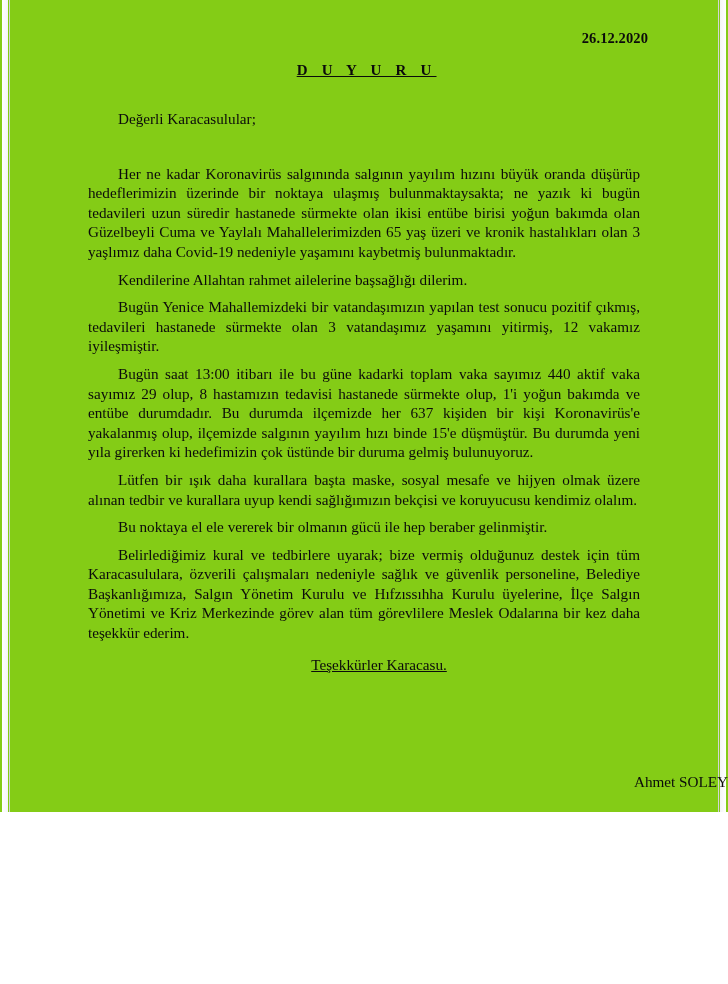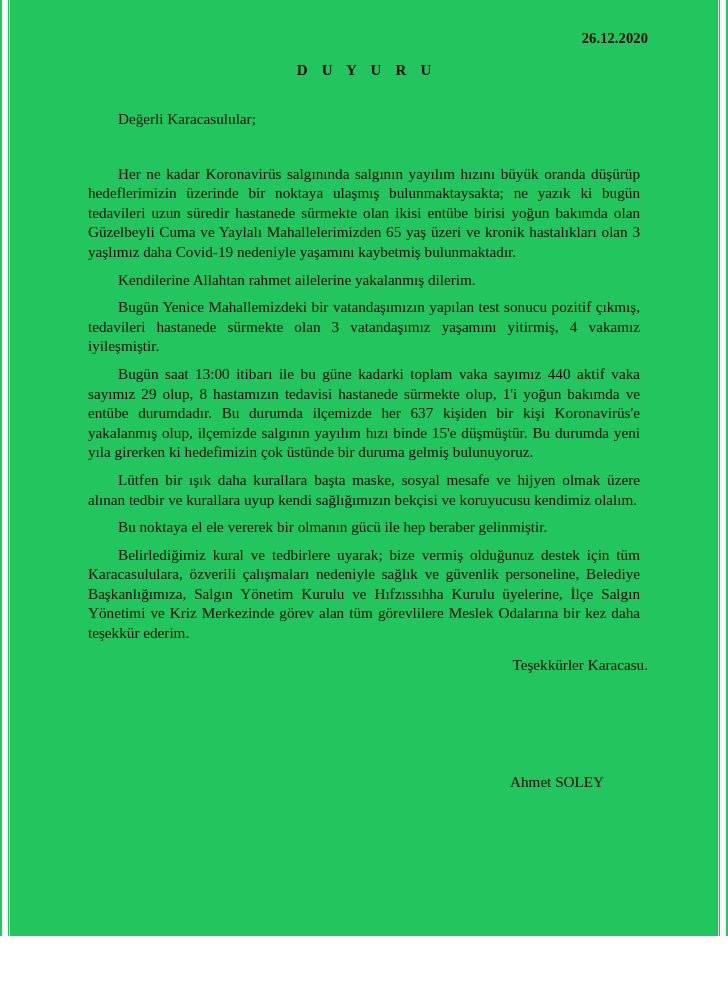--- a/index.html
+++ b/index.html
@@ -11,22 +11,22 @@
     width: 728px;
     height: 984px;
     font-family: "Liberation Serif", "DejaVu Serif", serif;
     color: #0b0b0b;
     -webkit-font-smoothing: antialiased;
   }
 
   .page {
     position: relative;
     width: 728px;
-    height: 936px;
-    background: #22c55e;
+    height: 812px;
+    background: #84cc16;
     box-sizing: border-box;
     overflow: hidden;
   }
 
   
   .page-edge-left,
   .page-edge-right {
     position: absolute;
     top: 0;
     bottom: 0;
@@ -65,20 +65,21 @@
   .doc-title {
     position: absolute;
     left: 0;
     top: 62px;
     width: 568px;
     text-align: center;
     font-size: 15px;
     font-weight: bold;
     letter-spacing: 5.2px;
     text-indent: 5.2px;
+    text-decoration: underline;
   }
 
   .body-block {
     position: absolute;
     left: 0;
     top: 101px;
     width: 568px;
   }
 
   p.para {
@@ -99,30 +100,31 @@
     position: absolute;
     left: 0;
     top: 655px;
     width: 568px;
   }
   .closing-block p {
     margin: 0;
     font-size: 15.2px;
     line-height: 19.6px;
     text-indent: 30px;
-    text-align: right;
+    text-align: center;
+    text-decoration: underline;
   }
   .closing-gap { height: 25px; }
 
   .signature {
     position: absolute;
     left: 430px;
     top: 772px;
     width: 218px;
-    text-align: left;
+    text-align: right;
     font-size: 15.2px;
     line-height: 20px;
   }
   .signature div { white-space: nowrap; }
 </style>
 </head>
 <body>
 
 <div class="page">
 
@@ -138,23 +140,23 @@
     <div class="doc-title">D U Y U R U</div>
 
     <div class="body-block">
 
       <p class="para no-indent last-line-left">Değerli Karacasulular;</p>
 
       <div class="gap-lg"></div>
 
       <p class="para">Her ne kadar Koronavirüs salgınında salgının yayılım hızını büyük oranda düşürüp hedeflerimizin üzerinde bir noktaya ulaşmış bulunmaktaysakta; ne yazık ki bugün tedavileri uzun süredir hastanede sürmekte olan ikisi entübe birisi yoğun bakımda olan Güzelbeyli Cuma ve Yaylalı Mahallelerimizden 65 yaş üzeri ve kronik hastalıkları olan 3 yaşlımız daha Covid-19 nedeniyle yaşamını kaybetmiş bulunmaktadır.</p>
 
-      <p class="para last-line-left">Kendilerine Allahtan rahmet ailelerine yakalanmış dilerim.</p>
+      <p class="para last-line-left">Kendilerine Allahtan rahmet ailelerine başsağlığı dilerim.</p>
 
-      <p class="para">Bugün Yenice Mahallemizdeki bir vatandaşımızın yapılan test sonucu pozitif çıkmış, tedavileri hastanede sürmekte olan 3 vatandaşımız yaşamını yitirmiş, 4 vakamız iyileşmiştir.</p>
+      <p class="para">Bugün Yenice Mahallemizdeki bir vatandaşımızın yapılan test sonucu pozitif çıkmış, tedavileri hastanede sürmekte olan 3 vatandaşımız yaşamını yitirmiş, 12 vakamız iyileşmiştir.</p>
 
       <p class="para">Bugün saat 13:00 itibarı ile bu güne kadarki toplam vaka sayımız 440 aktif vaka sayımız 29 olup, 8 hastamızın tedavisi hastanede sürmekte olup, 1'i yoğun bakımda ve entübe durumdadır. Bu durumda ilçemizde her 637 kişiden bir kişi Koronavirüs'e yakalanmış olup, ilçemizde salgının yayılım hızı binde 15'e düşmüştür. Bu durumda yeni yıla girerken ki hedefimizin çok üstünde bir duruma gelmiş bulunuyoruz.</p>
 
 
       <p class="para">Lütfen bir ışık daha kurallara başta maske, sosyal mesafe ve hijyen olmak üzere alınan tedbir ve kurallara uyup kendi sağlığımızın bekçisi ve koruyucusu kendimiz olalım.</p>
 
       <p class="para last-line-left">Bu noktaya el ele vererek bir olmanın gücü ile hep beraber gelinmiştir.</p>
 
       <p class="para">Belirlediğimiz kural ve tedbirlere uyarak; bize vermiş olduğunuz destek için tüm Karacasululara, özverili çalışmaları nedeniyle sağlık ve güvenlik personeline, Belediye Başkanlığımıza, Salgın Yönetim Kurulu ve Hıfzıssıhha Kurulu üyelerine, İlçe Salgın Yönetimi ve Kriz Merkezinde görev alan tüm görevlilere Meslek Odalarına bir kez daha teşekkür ederim.</p>
 

